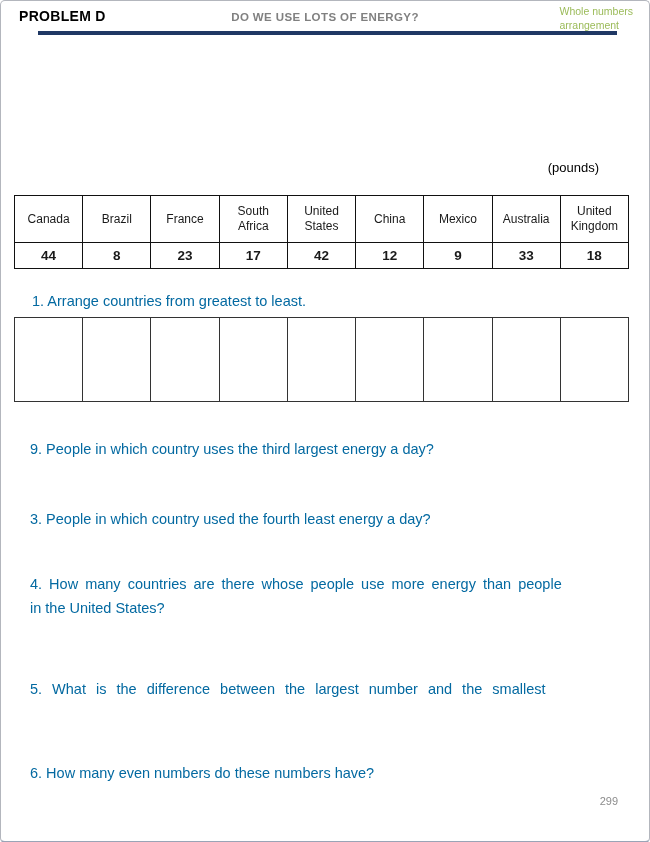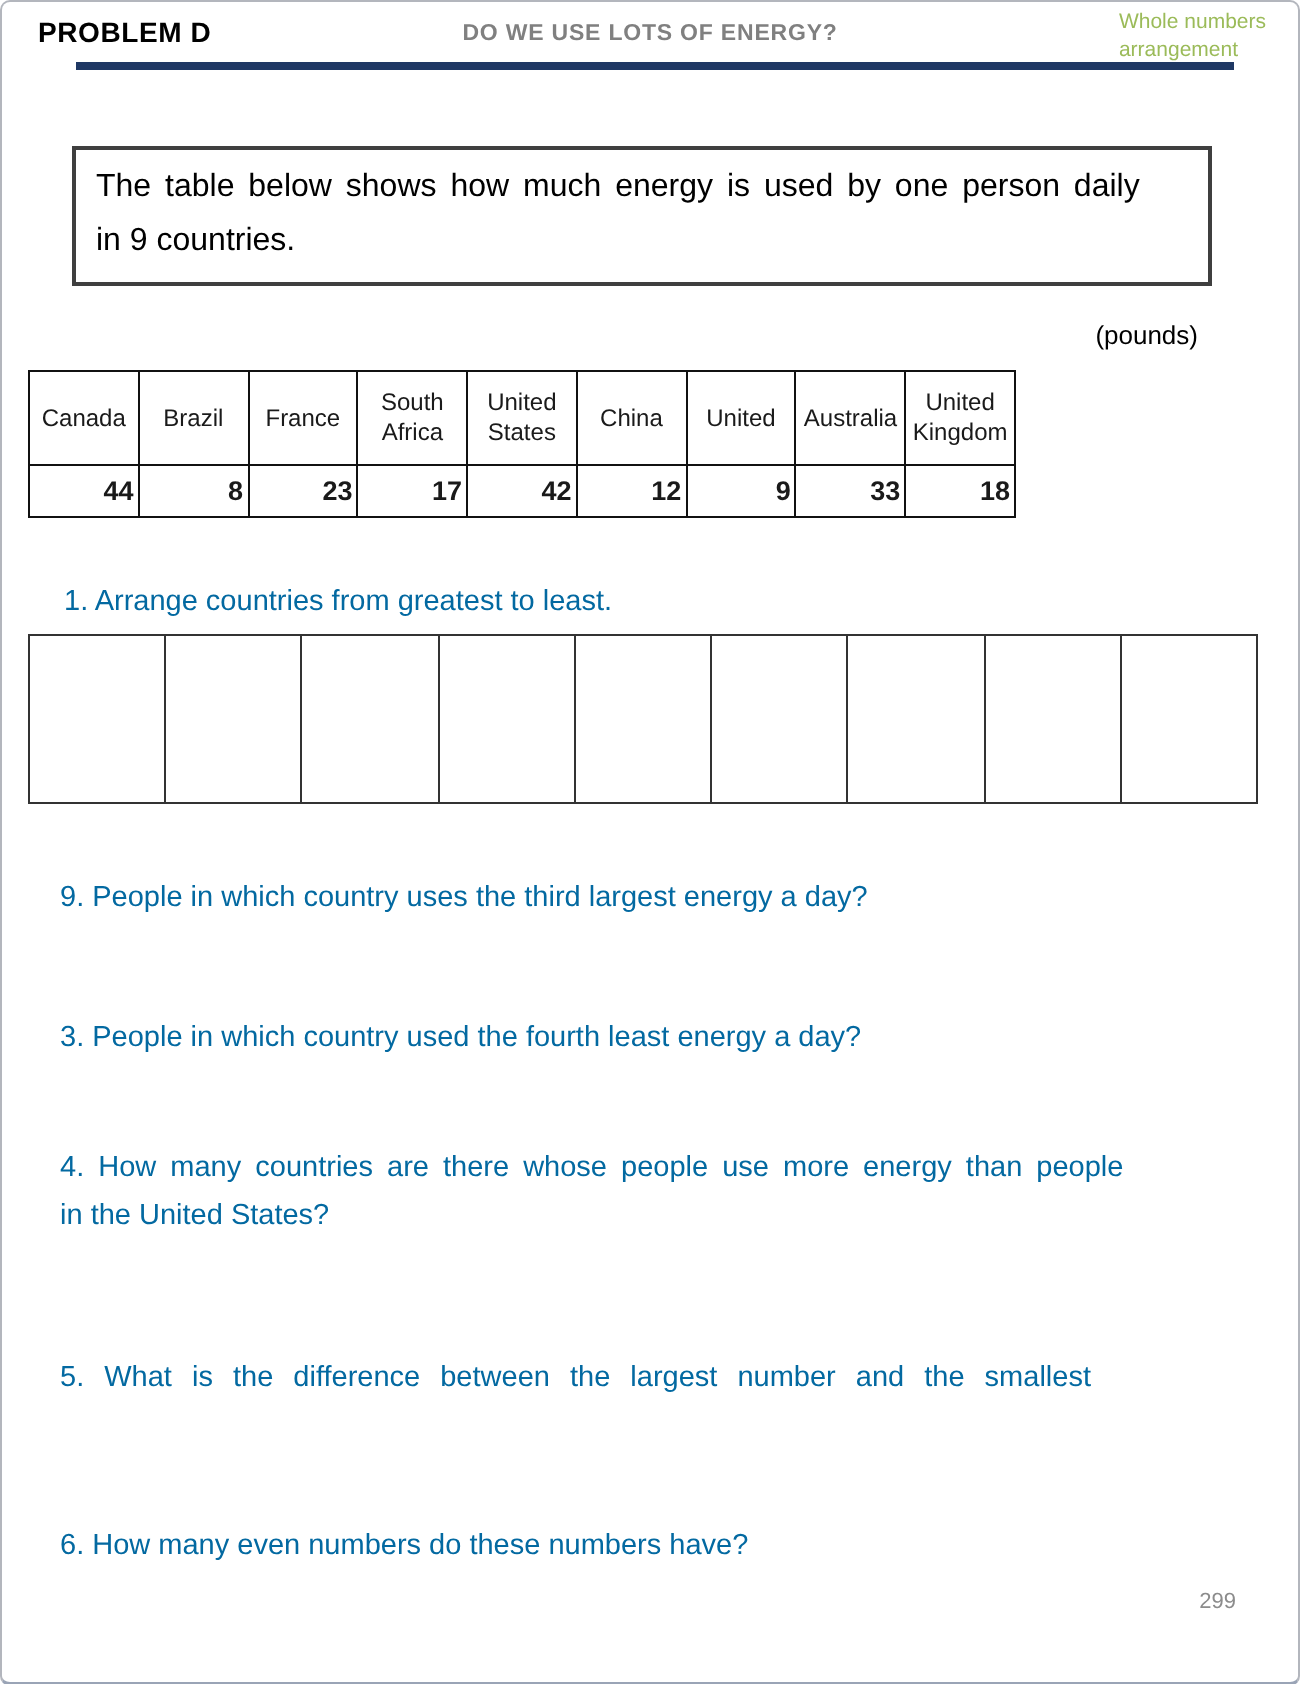--- a/index.html
+++ b/index.html
@@ -43,29 +43,29 @@
   .intro-line{white-space:nowrap;}
   .intro-line.l1{word-spacing:2.5px;}
   
   .unit-label{
     position:absolute;right:50px;top:159px;
     font-size:13px;color:#000;
   }
   
   table{border-collapse:collapse;table-layout:fixed;}
   .energy-table{
-    position:absolute;left:13px;top:184px;width:494px;
+    position:absolute;left:13px;top:194px;width:615px;
   }
   .energy-table td{
     border:1.5px solid #111;
     text-align:center;vertical-align:middle;
     padding:1px 2px;
   }
   .energy-table tr.hdr-row td{height:44px;font-size:12px;line-height:15px;}
-  .energy-table tr.val-row td{height:23px;font-size:13.5px;font-weight:bold;text-align:right;}
+  .energy-table tr.val-row td{height:23px;font-size:13.5px;font-weight:bold;}
   
   .question{
     position:absolute;left:29px;
     font-size:14.5px;line-height:24px;color:#0369a1;
   }
   .q-line{white-space:nowrap;}
   .q1{top:288px;left:31px;}
   .q2{top:436px;}
   .q3{top:506px;}
   .q4{top:571px;}
@@ -93,37 +93,33 @@
 <div class="page">
 
   <div class="hdr-problem">PROBLEM D</div>
   <div class="hdr-title">DO WE USE LOTS OF ENERGY?</div>
   <div class="hdr-badge">
     <div>Whole numbers</div>
     <div>arrangement</div>
   </div>
   <div class="hdr-rule"></div>
 
-  <div class="intro-box">
-    <div class="intro-line l1">The table below shows how much energy is used by one person daily</div>
-    <div class="intro-line">in 9 countries.</div>
-  </div>
 
   <div class="unit-label">(pounds)</div>
 
   <table class="energy-table">
     <tbody>
         <tr class="hdr-row">
       <td>Canada</td>
       <td>Brazil</td>
       <td>France</td>
       <td>South Africa</td>
       <td>United States</td>
       <td>China</td>
-      <td>United</td>
+      <td>Mexico</td>
       <td>Australia</td>
       <td>United Kingdom</td>
     </tr>
     <tr class="val-row">
       <td>44</td>
       <td>8</td>
       <td>23</td>
       <td>17</td>
       <td>42</td>
       <td>12</td>

